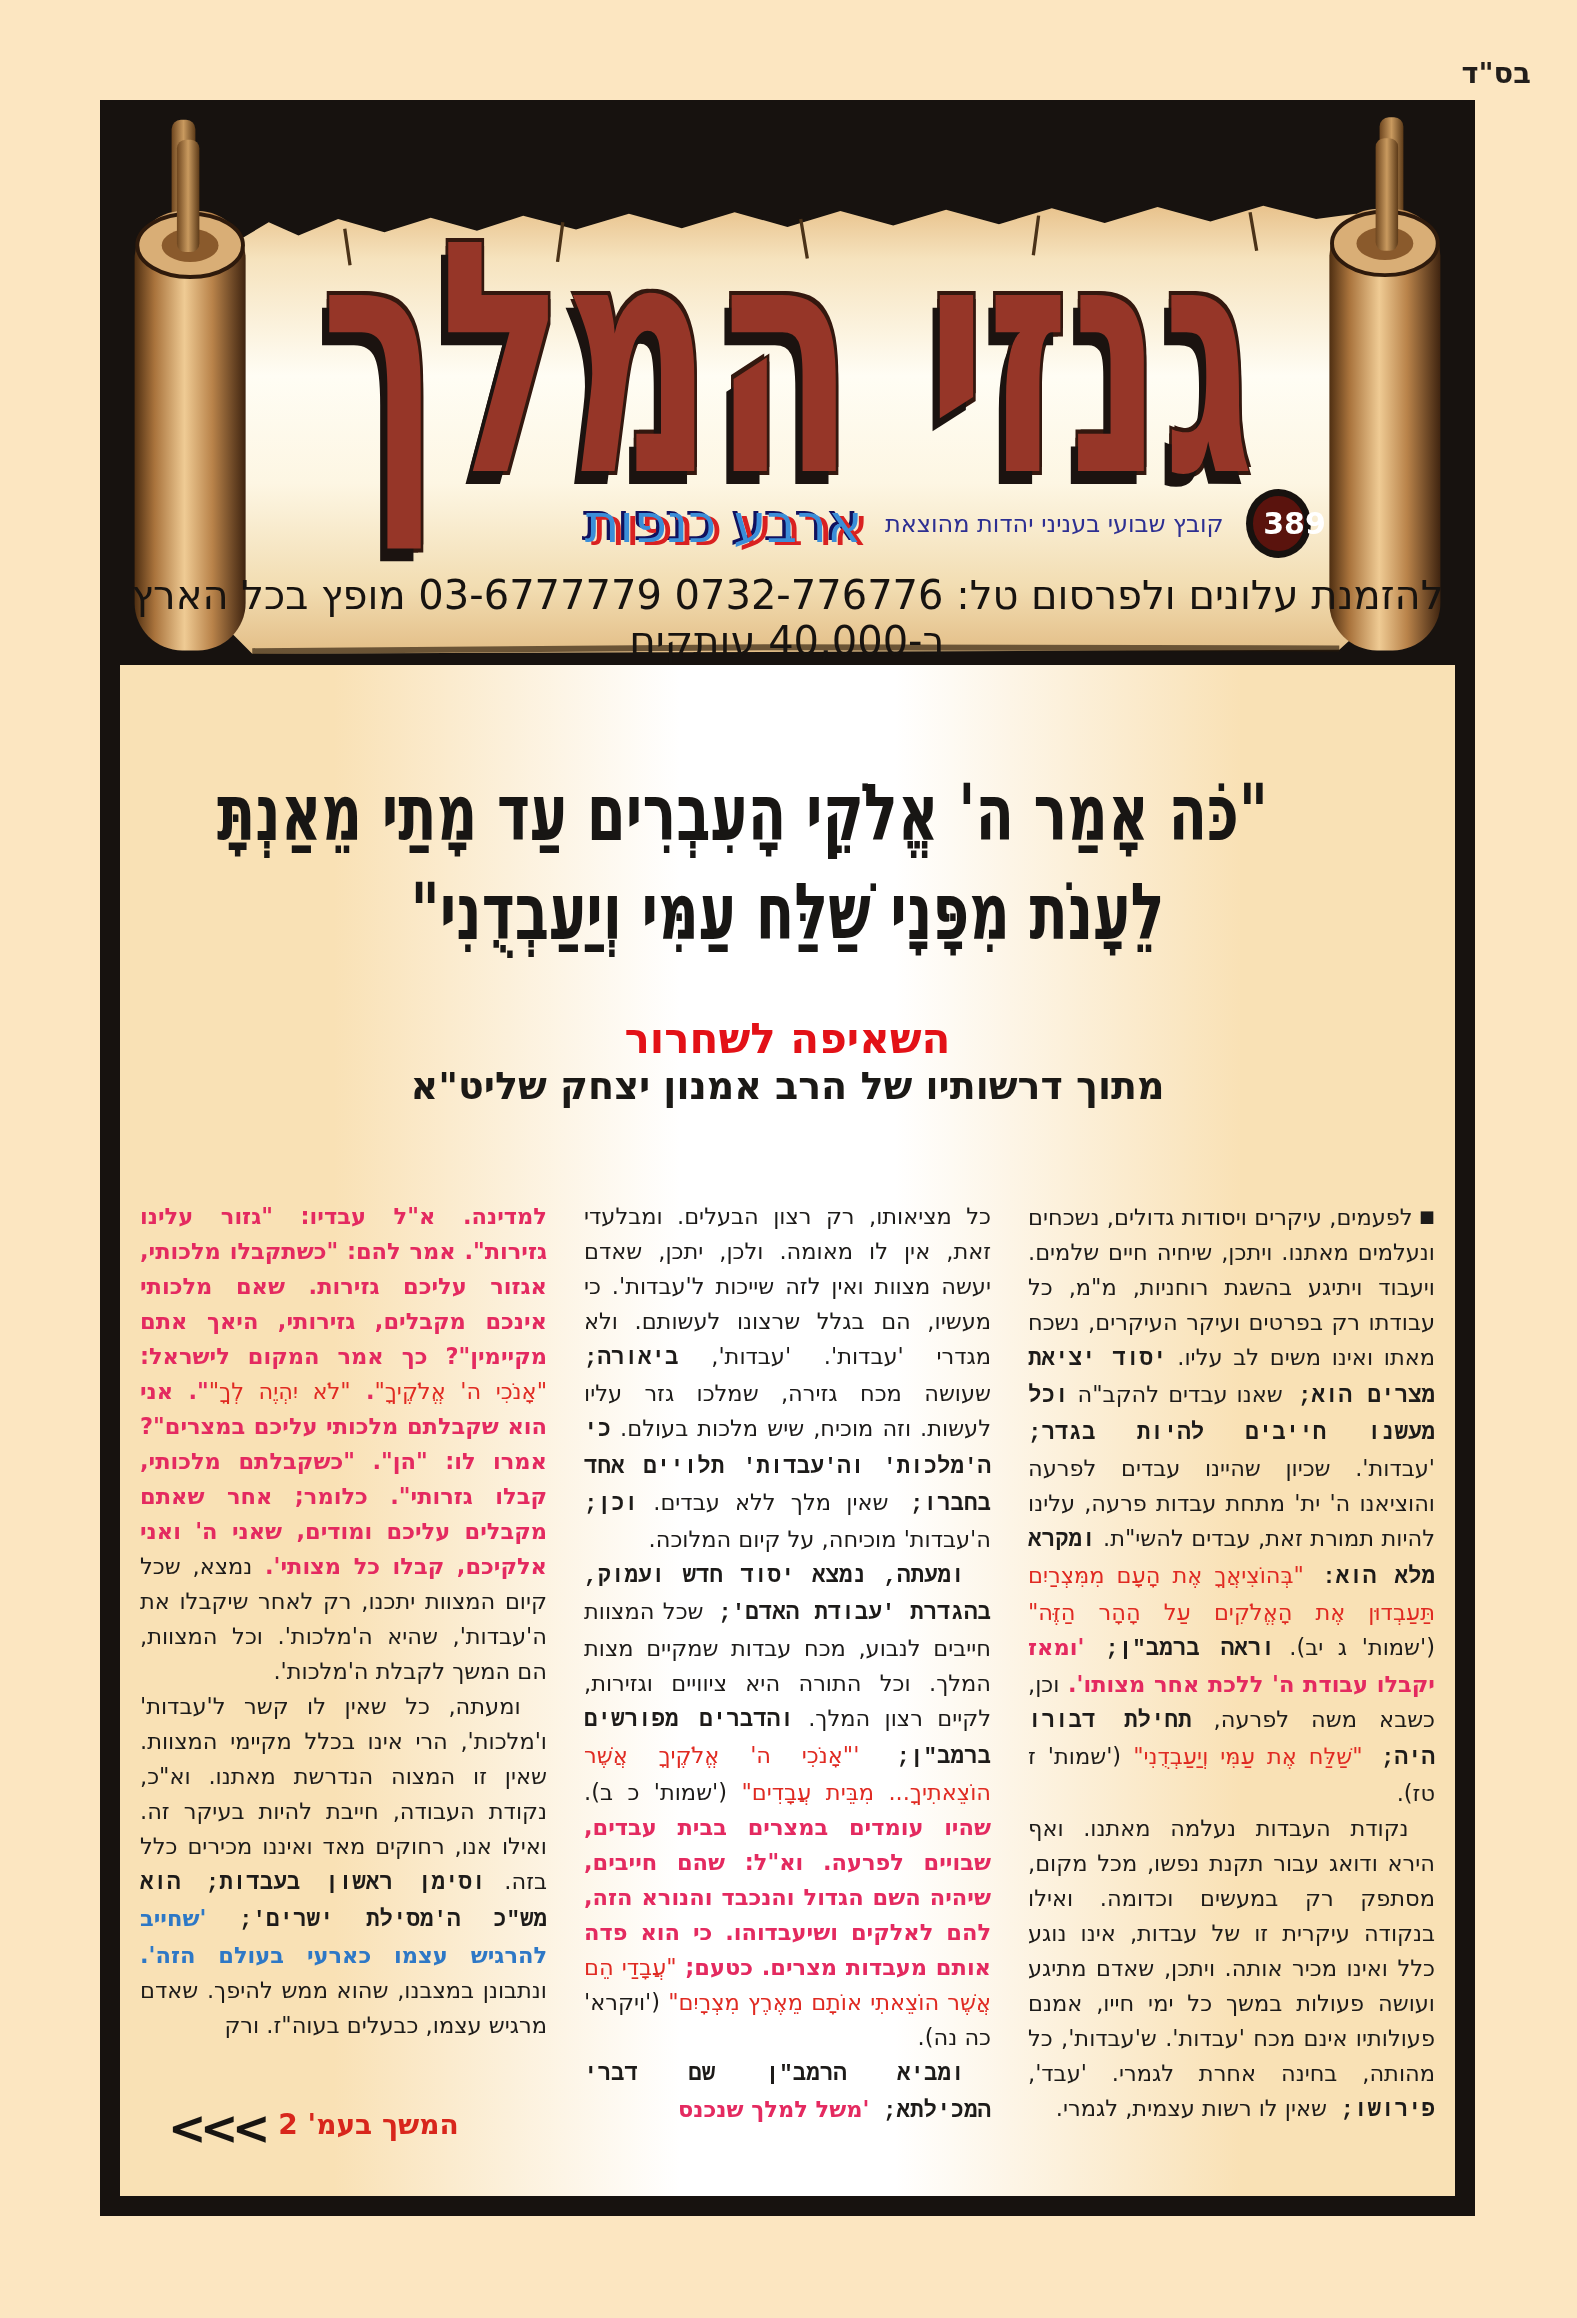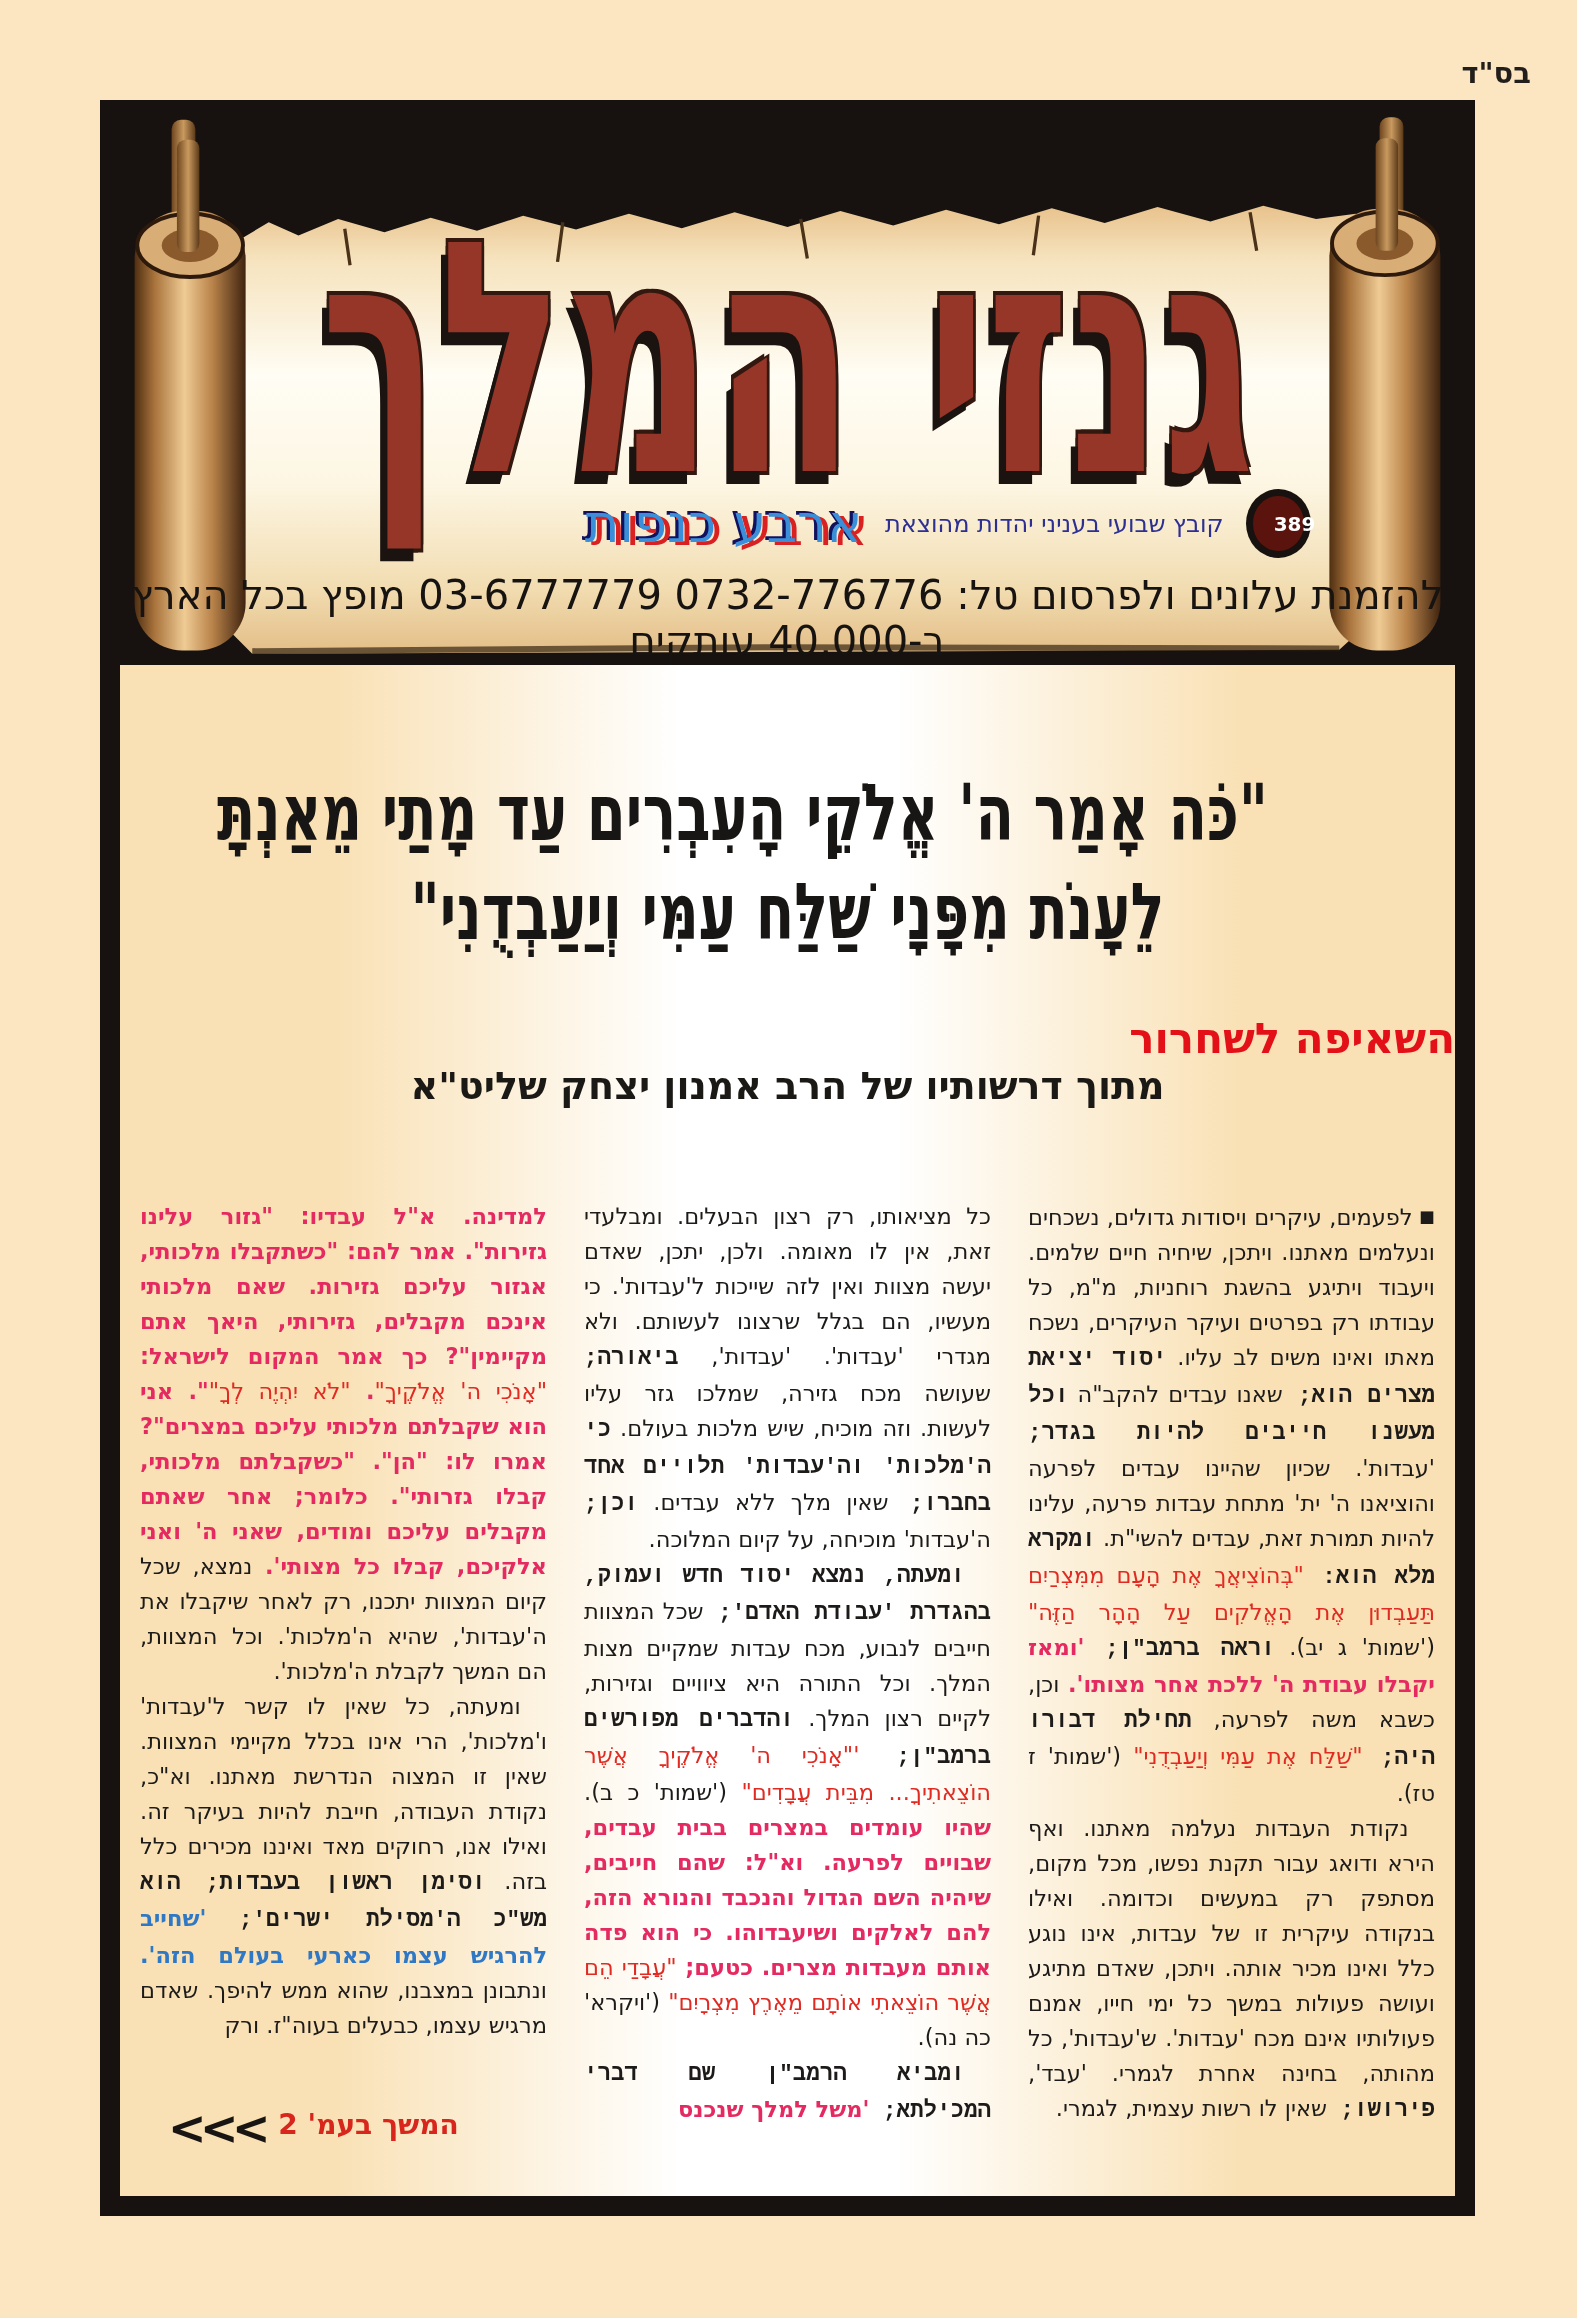--- a/index.html
+++ b/index.html
@@ -12,33 +12,33 @@
   .header{position:absolute;top:0;left:0;width:1375px;height:565px;}
   .header svg{position:absolute;top:0;left:0;}
   .title{position:absolute;top:99px;left:0;right:0;text-align:center;z-index:3;
          font-size:264px;font-weight:bold;color:#963628;line-height:1;
          transform:scale(0.78,1.22);transform-origin:center top;
          text-shadow:-9.3px 10.6px 0 #1B1310,3.3px 3.3px 0 #33180F,-3.3px -3.3px 0 #33180F,3.3px -3.3px 0 #33180F,-3.3px 3.3px 0 #33180F;}
   .issue-row{position:absolute;top:389px;right:164px;display:flex;direction:rtl;align-items:center;gap:22.5px;z-index:4;}
   .badge{position:relative;width:65px;height:69px;background:#17120F;border-radius:50%;flex:0 0 auto;}
   .badge-inner{position:absolute;inset:7.3px;background:#5A130D;border-radius:50%;
                display:flex;align-items:center;justify-content:center;}
-  .badge-inner span{color:#FFFFFF;font-size:20px;font-weight:bold;margin-left:32px;}
+  .badge-inner span{color:#FFFFFF;font-size:30px;font-weight:bold;margin-left:32px;}
   .subtitle{font-size:24px;font-weight:normal;color:#2D2F92;white-space:nowrap;}
   .logo{font-size:53px;font-weight:normal;color:#3B8ED8;white-space:nowrap;line-height:1;
         text-shadow:6px 3.3px 0 #D92121,-3.3px -2px 0 #11115E;}
   .contact{position:absolute;top:472px;left:0;right:0;text-align:center;z-index:4;
            font-size:40px;color:#171310;}
 
   
   .content{position:absolute;top:565px;left:20px;width:1335px;height:1531px;overflow:hidden;
            background:linear-gradient(90deg,#F9E1B5 0%,#F9E1B5 16%,#FFFFFF 42%,#FFFFFF 58%,#F9E1B5 84%,#F9E1B5 100%);}
   .quote{margin-top:99px;text-align:center;font-weight:bold;color:#181614;}
   .qline{font-size:78px;line-height:99px;white-space:nowrap;transform:scaleX(0.72);transform-origin:center;}
-  .h-red{margin-top:52px;text-align:right;font-size:42px;font-weight:bold;color:#E31117;}
+  .h-red{margin-top:52px;text-align:center;font-size:42px;font-weight:bold;color:#E31117;}
   .h-sub{margin-top:1px;text-align:center;font-size:38px;font-weight:bold;color:#1B1916;}
 
   .cols{display:flex;direction:rtl;gap:37px;margin:91px 20px 0 20px;}
   .col{flex:1 1 0;font-size:22.5px;line-height:35px;text-align:justify;color:#1D1B19;
        max-height:939px;overflow:hidden;}
   .col-last{max-height:889px;}
   .para{margin:0;}
   .para.indent{text-indent:26.4px;}
   .bullet{font-size:16.5px;vertical-align:3.3px;margin-left:6.6px;}
   .seg-b{font-weight:bold;font-family:Liberation Mono, monospace;}

